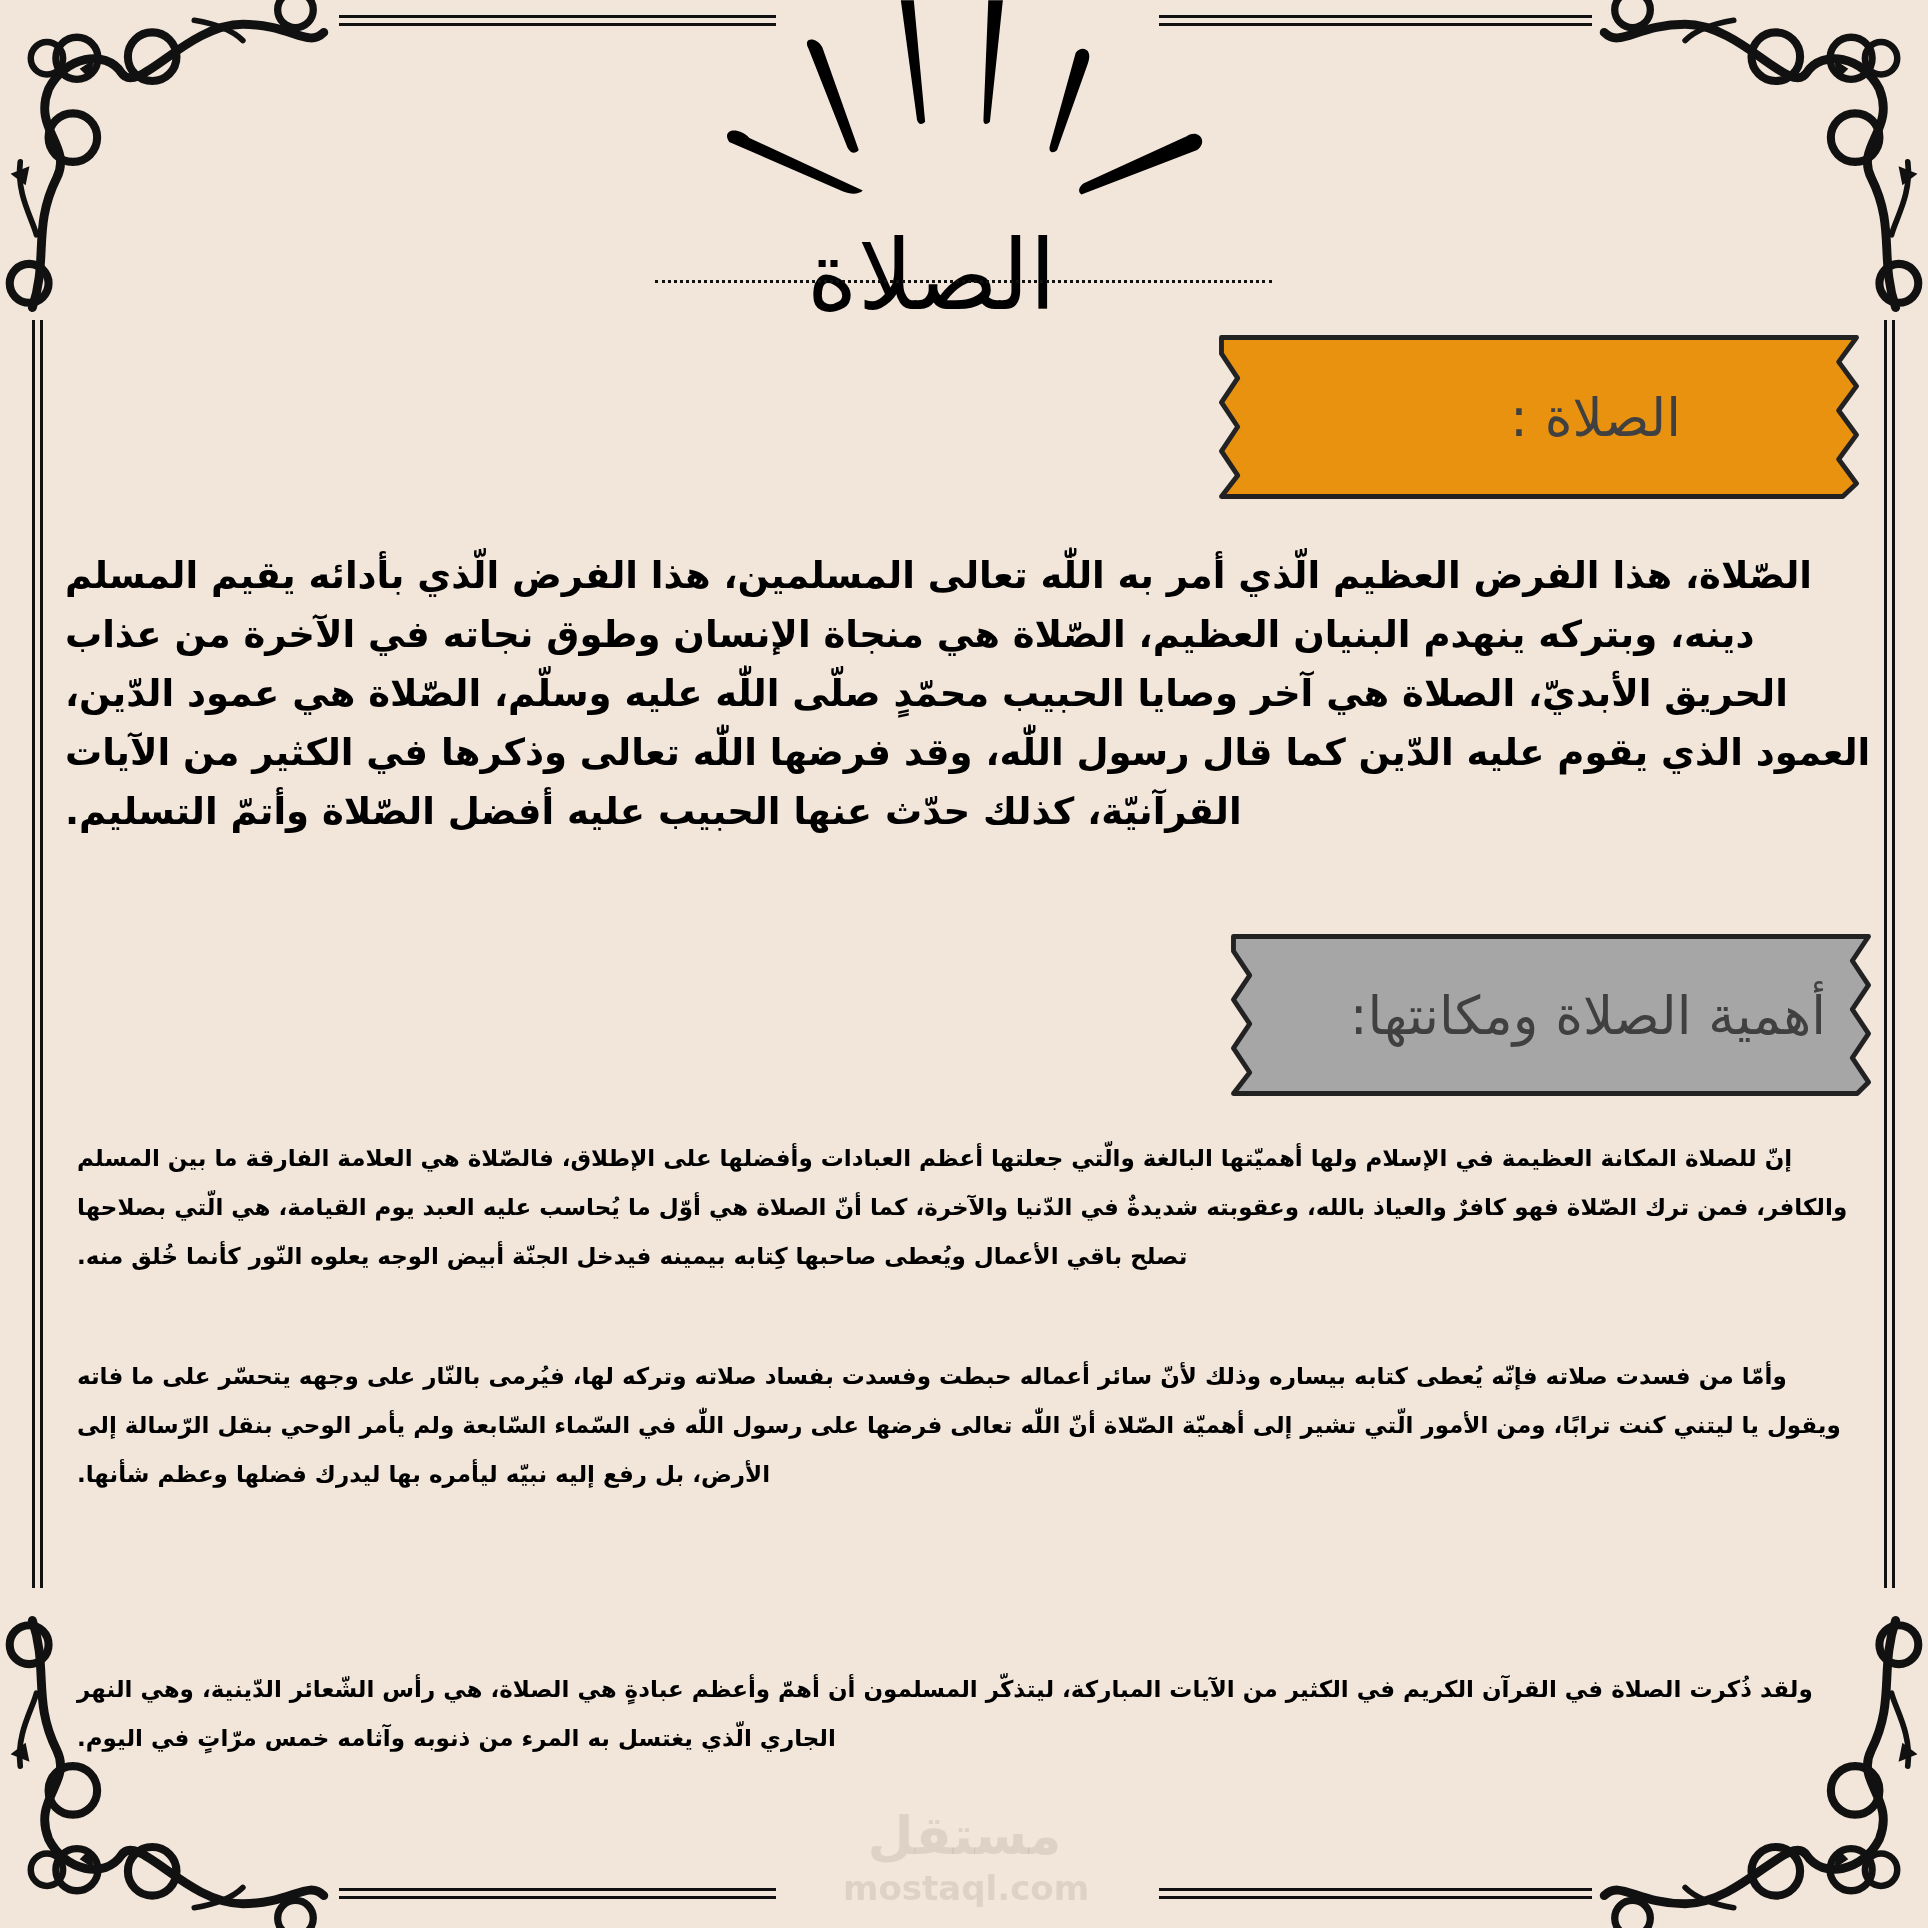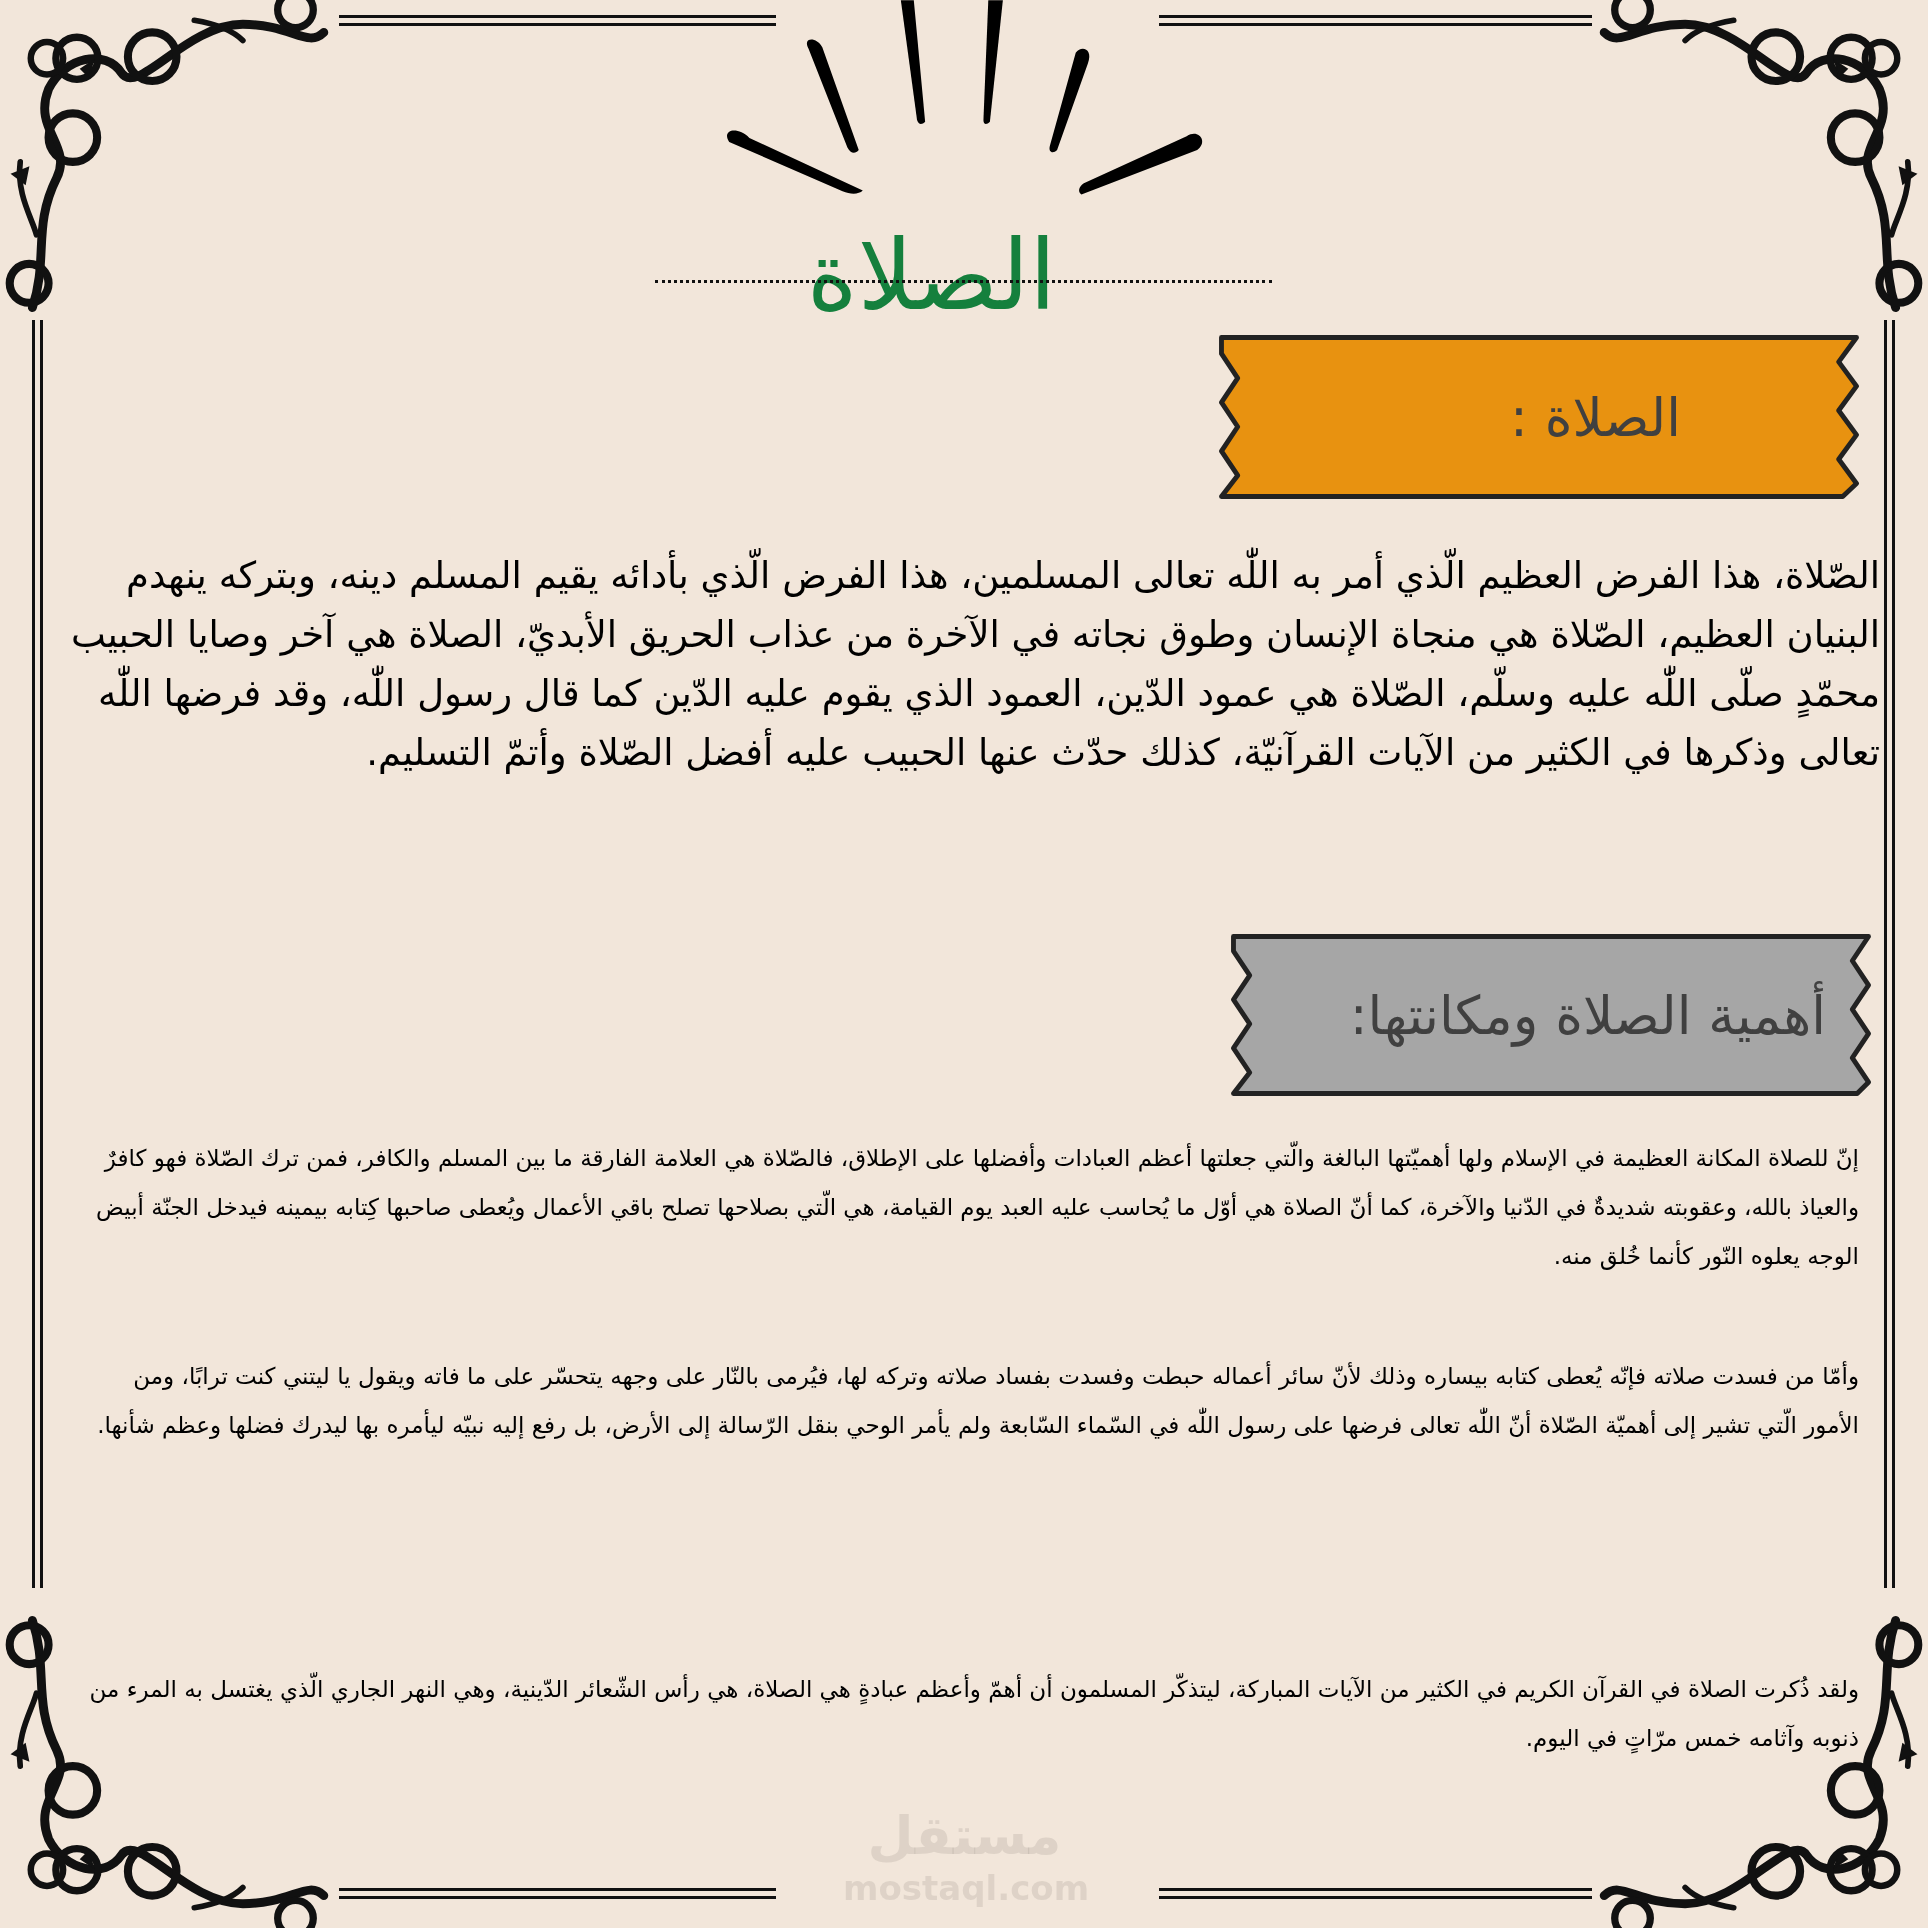--- a/index.html
+++ b/index.html
@@ -31,42 +31,42 @@
   .corner.tl { left: 0; top: 0; }
   .corner.tr { right: 0; top: 0; transform: scaleX(-1); }
   .corner.bl { left: 0; bottom: 0; transform: scaleY(-1); }
   .corner.br { right: 0; bottom: 0; transform: scale(-1,-1); }
 
   
   .rays { position: absolute; left: 713px; top: 0; width: 502px; height: 211px; }
   .main-title {
     position: absolute; left: 729px; top: 154px; width: 405px;
     text-align: center; font-size: 97px; line-height: 113px;
-    color: #15803d; font-weight: normal; letter-spacing: 1.6px;
+    color: #000000; font-weight: normal; letter-spacing: 1.6px;
   }
   .title-underline {
     position: absolute; left: 655px; top: 280px; width: 617px; height: 0;
     border-top: 3.2px dotted #111;
   }
 
   
   .banner { position: absolute; }
   .banner svg { position: absolute; inset: 0; width: 100%; height: 100%; }
   .banner .banner-text {
     position: absolute; inset: 0; display: flex; align-items: center;
     font-size: 53px; color: #404040; font-weight: normal;
   }
   .banner-1 { left: 1215px; top: 331px; width: 648px; height: 172px; }
   .banner-1 .banner-text { justify-content: center; padding-left: 113px; }
   .banner-2 { left: 1227px; top: 930px; width: 648px; height: 170px; text-decoration: underline; }
   .banner-2 .banner-text { justify-content: flex-end; padding-right: 49px; padding-left: 32px; justify-content: flex-start; }
 
   
   .para {
-    position: absolute; text-align: right; font-weight: normal; direction: rtl;
+    position: absolute; text-align: left; font-weight: bold; direction: rtl;
   }
   .para-1 {
     left: 65px; top: 546px; width: 1815px;
     font-size: 37px; line-height: 59px;
   }
   .para-2, .para-3, .para-4 {
     left: 77px; width: 1782px; font-size: 23px; line-height: 49px;
   }
   .para-2 { top: 1134px; }
   .para-3 { top: 1352px; }

